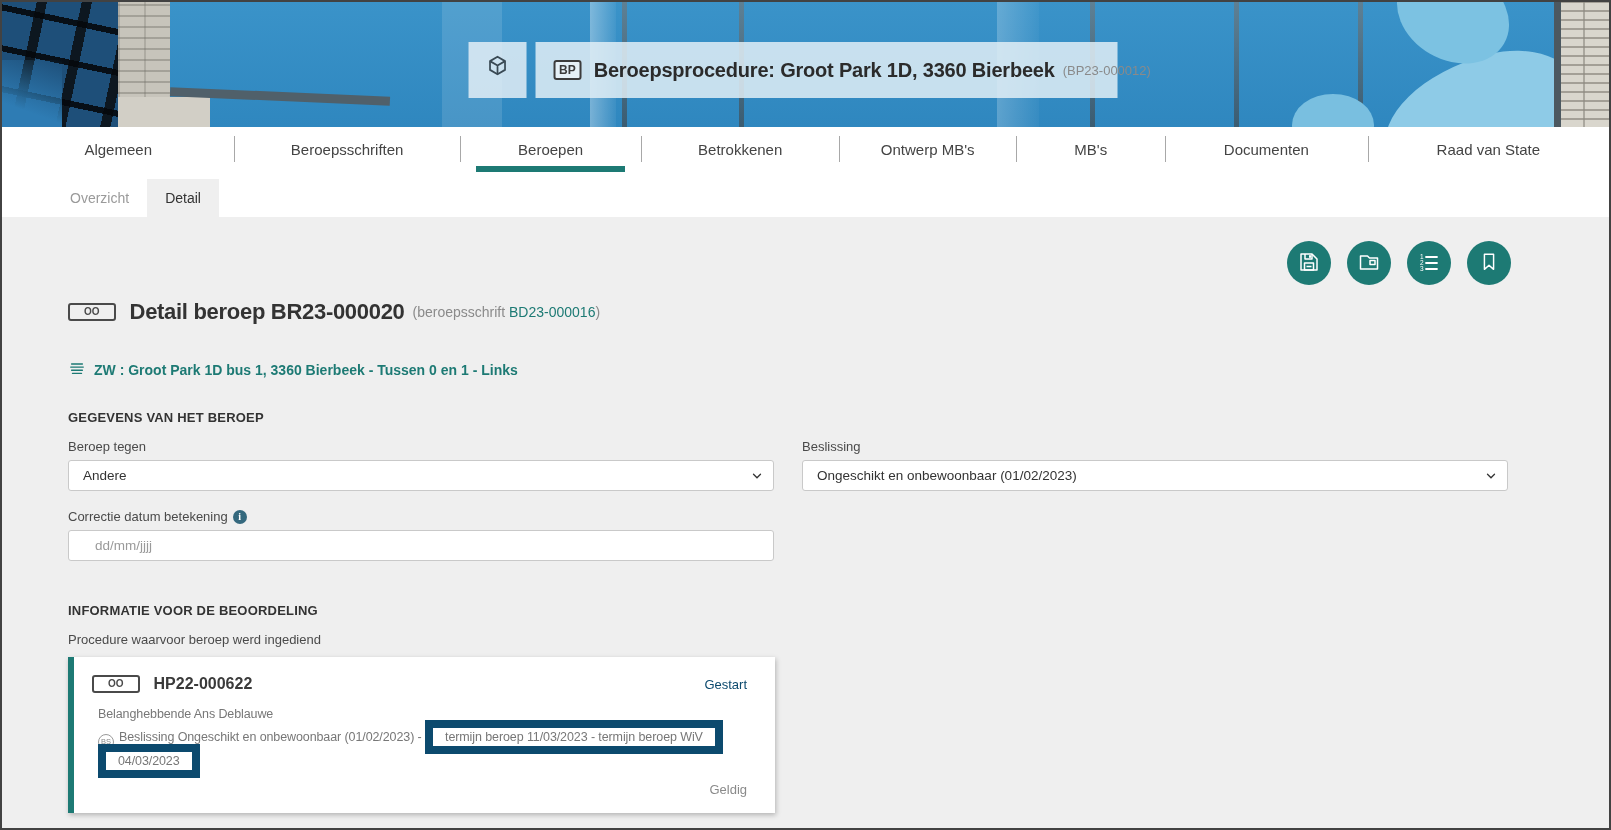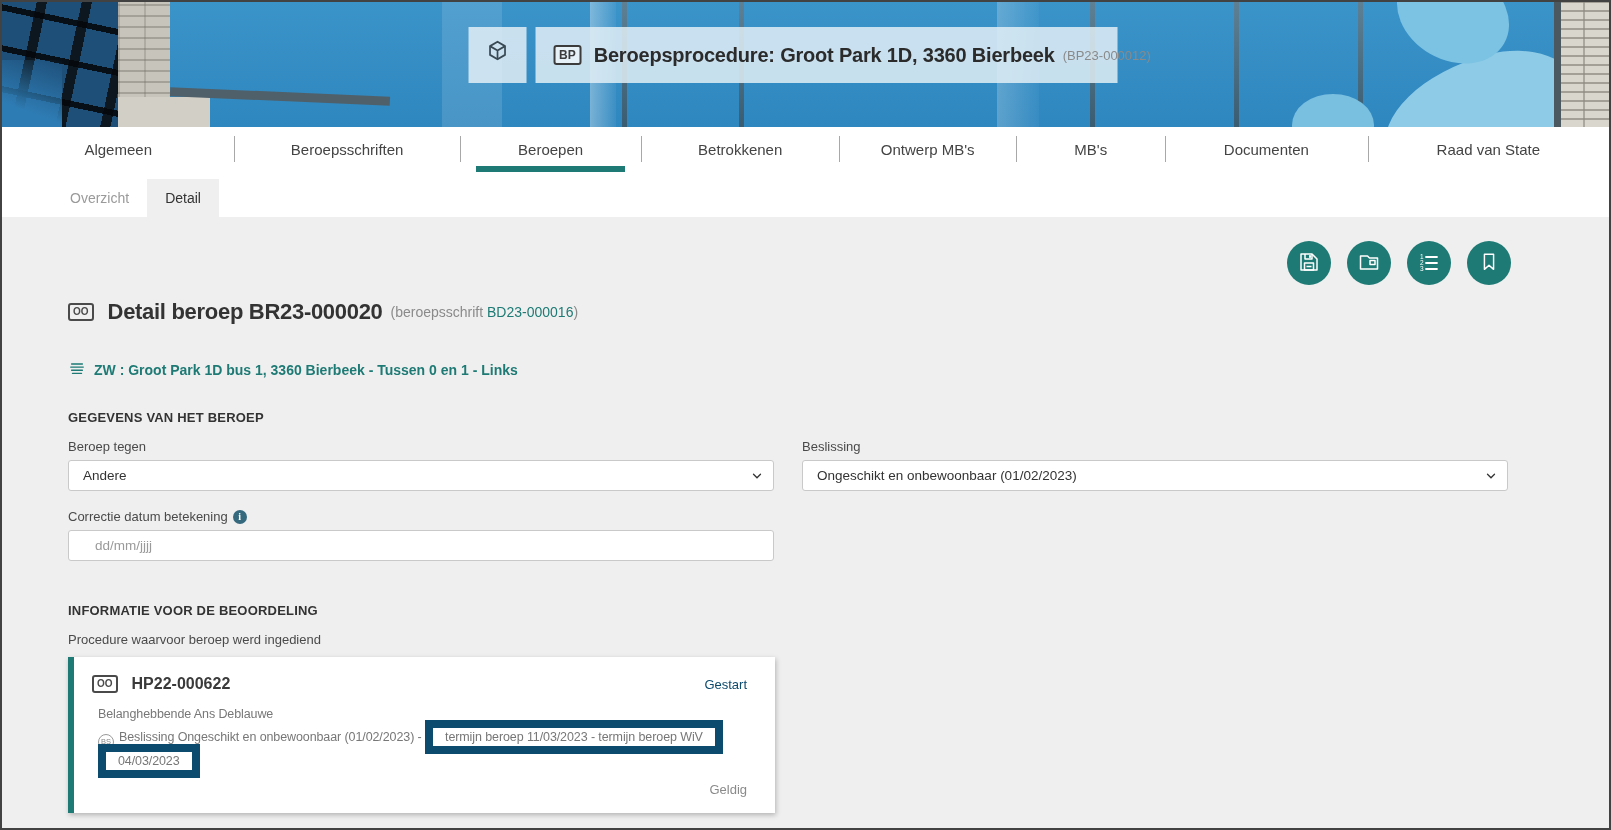--- a/index.html
+++ b/index.html
@@ -25,21 +25,21 @@
   .mullion { position:absolute; top:0; width:5px; height:100%; background:linear-gradient(180deg,#6a7a83,#3e4e58); opacity:.75; }
   .streak { position:absolute; top:0; height:100%; }
   .blob { position:absolute; }
   .hero-brick { position:absolute; right:0; top:0; width:48px; height:100%; background-color:#c9c6bd;
     background-image:
       linear-gradient(90deg, transparent 0 22px, rgba(140,137,128,.6) 22px 24px, transparent 24px),
       repeating-linear-gradient(0deg, #d9d6cd 0 7px, #a39f96 7px 9px);
   }
   .hero-brick-edge { position:absolute; right:48px; top:0; width:7px; height:100%; background:#4c5860; }
 
-  .hero-overlay { position:absolute; left:50%; top:25px; transform:translateX(-52%); display:flex; gap:9px; }
+  .hero-overlay { position:absolute; left:50%; top:40px; transform:translateX(-52%); display:flex; gap:9px; }
   .hero-cube-box { width:58px; height:56px; background:rgba(233,242,248,.82); display:flex; align-items:center; justify-content:center; }
   .hero-bar { height:56px; width:582px; background:rgba(226,238,246,.85); display:flex; align-items:center; padding:0 18px; white-space:nowrap; }
   .bp-badge { display:inline-block; border:2px solid #3c3c3c; border-radius:3px; padding:1px 4px; font-size:12px; font-weight:bold; color:#3c3c3c; background:rgba(255,255,255,.55); margin-right:12px; }
   .hero-title { font-size:20px; font-weight:600; color:#2b2b2b; letter-spacing:-0.2px; }
   .hero-ref { font-size:13px; color:#8a8a8a; margin-left:8px; }
 
   
   .tabbar { background:#fff; height:44px; display:flex;justify-content:space-between; }
   .tab { position:relative; display:flex; align-items:center; justify-content:center; font-size:15px; color:#444; cursor:pointer; }
   .tab:not(:first-child)::before { content:''; position:absolute; left:0; top:9px; bottom:9px; width:1px; background:#a8a8a8; }
@@ -52,21 +52,21 @@
   .subtabbar { background:#fff; height:46px; display:flex; align-items:stretch; padding-left:50px; }
   .subtab { display:flex; align-items:center; padding:0 18px; margin-top:8px; font-size:14px; color:#9a9a9a; cursor:pointer; }
   .subtab.active { background:#efefef; color:#333; }
 
   
   .content { background:#efefef; height:613px; position:relative; }
   .actions { display:flex; justify-content:flex-end; gap:16px; padding:24px 98px 0 0; }
   .action-btn { width:44px; height:44px; border-radius:50%; background:#1d7a74; border:none; display:flex; align-items:center; justify-content:center; cursor:pointer; }
 
   .title-row { margin:14px 0 0 66px; display:flex; align-items:center; }
-  .oo-badge { display:inline-block; border:2px solid #4a4a4a; border-radius:3px; padding:0 3px; font-size:10px; font-weight:bold; color:#4a4a4a; line-height:14px; margin-right:14px; }
+  .oo-badge { display:inline-block; border:2px solid #4a4a4a; border-radius:3px; padding:0 14px; font-size:10px; font-weight:bold; color:#4a4a4a; line-height:14px; margin-right:14px; }
   .page-title { font-size:22px; font-weight:600; color:#333; letter-spacing:-0.3px; }
   .page-subtitle { font-size:14px; color:#8a8a8a; margin-left:8px; }
   .teal-link { color:#1d7a74; text-decoration:none; cursor:pointer; }
 
   .address-row { margin:34px 0 0 66px; display:flex; align-items:center; gap:8px; font-size:14px; font-weight:600; }
 
   .section-heading { margin:30px 0 0 66px; font-size:13px; font-weight:bold; color:#333; letter-spacing:.2px; }
 
   .form-grid { margin:14px 0 0 66px; width:1440px; display:grid; grid-template-columns:706px 706px; column-gap:28px; row-gap:18px; }
   .field-label { font-size:13px; color:#4a4a4a; margin-bottom:6px; display:flex; align-items:center; gap:5px; }

